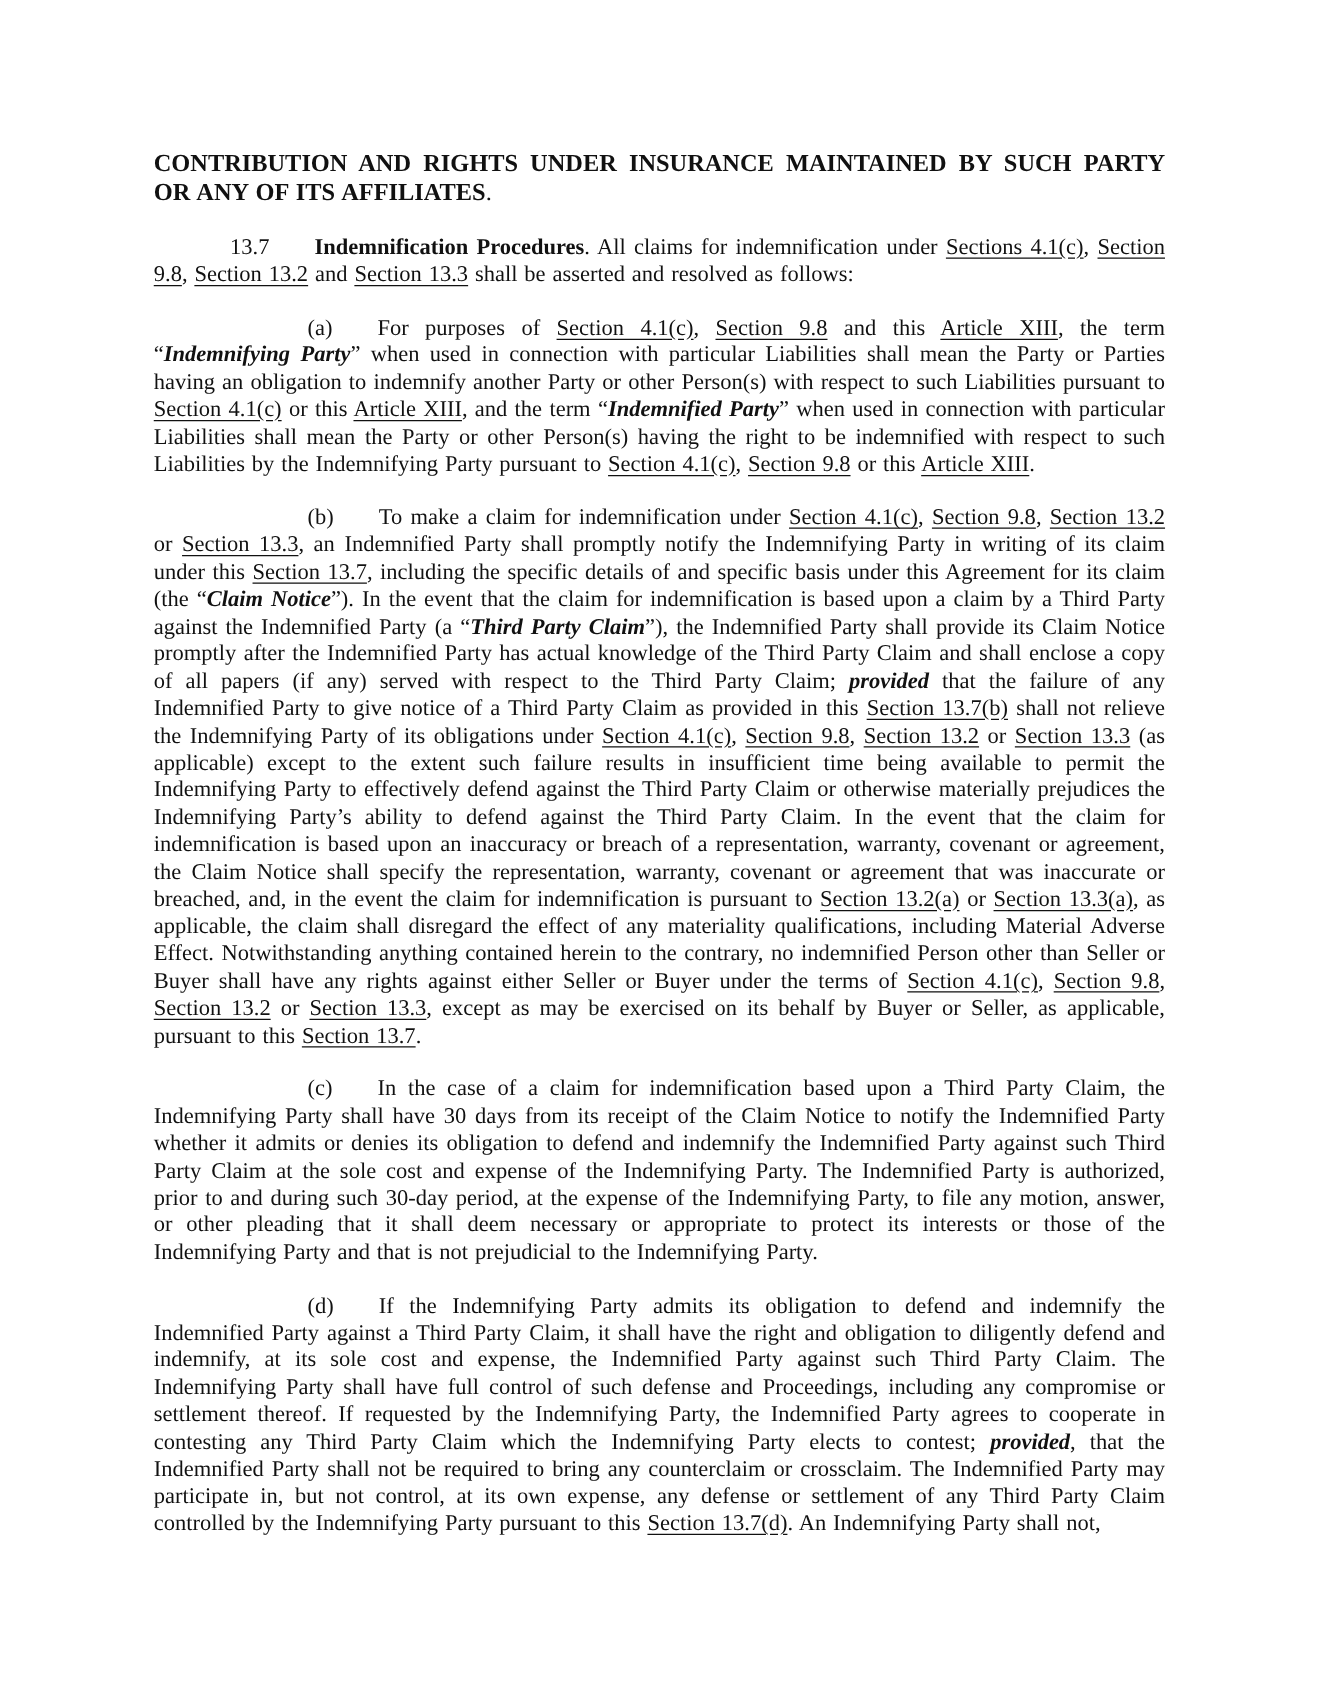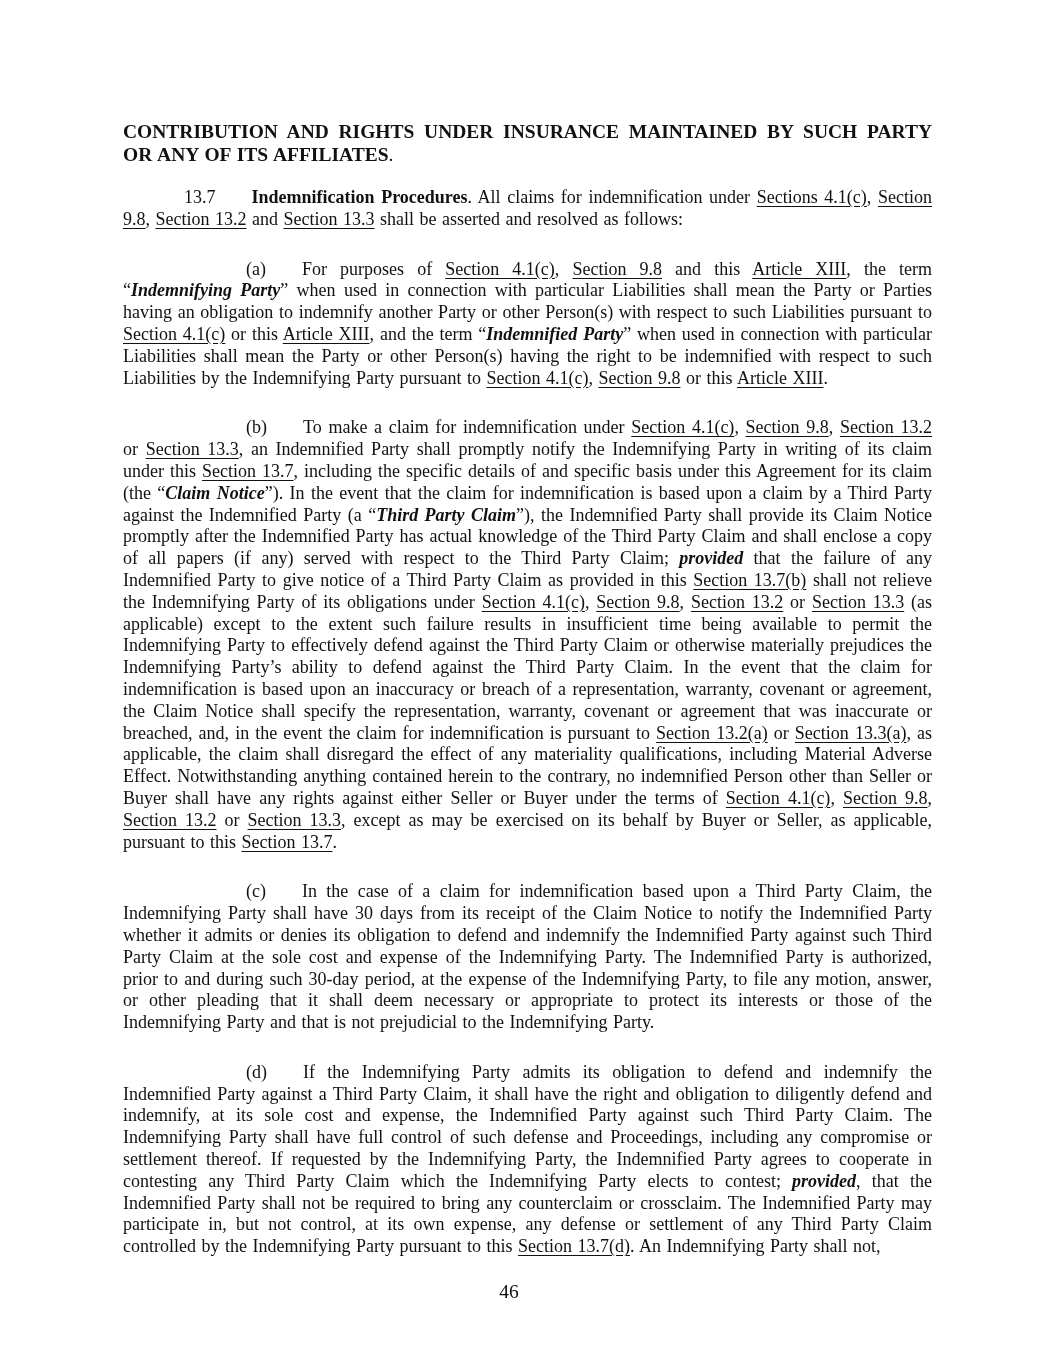--- a/index.html
+++ b/index.html
@@ -8,21 +8,20 @@
     background: #ffffff;
   }
   .page {
     position: relative;
     width: 1002px;
     height: 1365px;
     background: #ffffff;
     font-family: "Liberation Serif", serif;
     color: #111111;
     overflow: hidden;
-    padding-left: 16px;
   }
   .content {
     position: absolute;
     left: 123px;
     top: 121px;
     width: 809px;
   }
   .para {
     font-size: 18px;
     line-height: 21.8px;
@@ -31,21 +30,21 @@
     word-spacing: 1px;
   }
   .heading {
     font-size: 19.5px;
     line-height: 22.5px;
     text-align: justify;
     margin: 0 0 21px 0;
     word-spacing: 1px;
   }
   .indent-half { text-indent: 61px; }
-  .indent-one  { text-indent: 123px; margin-top: 28px; }
+  .indent-one  { text-indent: 123px; }
   .rs-b  { font-weight: bold; }
   .rs-i  { font-style: italic; font-weight: bold; }
   .rs-bi { font-weight: bold; font-style: italic; }
   .rs-u  { text-decoration: underline; text-underline-offset: 3px; }
   .rs-tab { display: inline-block; width: 36px; }
   .footer {
     position: absolute;
     top: 1281px;
     left: 0;
     width: 100%;
@@ -58,14 +57,13 @@
 
 <div class="page">
   <div class="content">
     <div class="heading"><span class="rs-b">CONTRIBUTION AND RIGHTS UNDER INSURANCE MAINTAINED BY SUCH PARTY OR ANY OF ITS AFFILIATES</span><span>.</span></div>
     <div class="para indent-half"><span>13.7</span><span class="rs-tab"></span><span class="rs-b">Indemnification Procedures</span><span>. All claims for indemnification under </span><span class="rs-u">Sections 4.1(c)</span><span>, </span><span class="rs-u">Section 9.8</span><span>, </span><span class="rs-u">Section 13.2</span><span> and </span><span class="rs-u">Section 13.3</span><span> shall be asserted and resolved as follows:</span></div>
     <div class="para indent-one"><span>(a)</span><span class="rs-tab"></span><span>For purposes of </span><span class="rs-u">Section 4.1(c)</span><span>, </span><span class="rs-u">Section 9.8</span><span> and this </span><span class="rs-u">Article XIII</span><span>, the term “</span><span class="rs-bi">Indemnifying Party</span><span>” when used in connection with particular Liabilities shall mean the Party or Parties having an obligation to indemnify another Party or other Person(s) with respect to such Liabilities pursuant to </span><span class="rs-u">Section 4.1(c)</span><span> or this </span><span class="rs-u">Article XIII</span><span>, and the term “</span><span class="rs-bi">Indemnified Party</span><span>” when used in connection with particular Liabilities shall mean the Party or other Person(s) having the right to be indemnified with respect to such Liabilities by the Indemnifying Party pursuant to </span><span class="rs-u">Section 4.1(c)</span><span>, </span><span class="rs-u">Section 9.8</span><span> or this </span><span class="rs-u">Article XIII</span><span>.</span></div>
     <div class="para indent-one"><span>(b)</span><span class="rs-tab"></span><span>To make a claim for indemnification under </span><span class="rs-u">Section 4.1(c)</span><span>, </span><span class="rs-u">Section 9.8</span><span>, </span><span class="rs-u">Section 13.2</span><span> or </span><span class="rs-u">Section 13.3</span><span>, an Indemnified Party shall promptly notify the Indemnifying Party in writing of its claim under this </span><span class="rs-u">Section 13.7</span><span>, including the specific details of and specific basis under this Agreement for its claim (the “</span><span class="rs-bi">Claim Notice</span><span>”). In the event that the claim for indemnification is based upon a claim by a Third Party against the Indemnified Party (a “</span><span class="rs-bi">Third Party Claim</span><span>”), the Indemnified Party shall provide its Claim Notice promptly after the Indemnified Party has actual knowledge of the Third Party Claim and shall enclose a copy of all papers (if any) served with respect to the Third Party Claim; </span><span class="rs-i">provided</span><span> that the failure of any Indemnified Party to give notice of a Third Party Claim as provided in this </span><span class="rs-u">Section 13.7(b)</span><span> shall not relieve the Indemnifying Party of its obligations under </span><span class="rs-u">Section 4.1(c)</span><span>, </span><span class="rs-u">Section 9.8</span><span>, </span><span class="rs-u">Section 13.2</span><span> or </span><span class="rs-u">Section 13.3</span><span> (as applicable) except to the extent such failure results in insufficient time being available to permit the Indemnifying Party to effectively defend against the Third Party Claim or otherwise materially prejudices the Indemnifying Party’s ability to defend against the Third Party Claim. In the event that the claim for indemnification is based upon an inaccuracy or breach of a representation, warranty, covenant or agreement, the Claim Notice shall specify the representation, warranty, covenant or agreement that was inaccurate or breached, and, in the event the claim for indemnification is pursuant to </span><span class="rs-u">Section 13.2(a)</span><span> or </span><span class="rs-u">Section 13.3(a)</span><span>, as applicable, the claim shall disregard the effect of any materiality qualifications, including Material Adverse Effect. Notwithstanding anything contained herein to the contrary, no indemnified Person other than Seller or Buyer shall have any rights against either Seller or Buyer under the terms of </span><span class="rs-u">Section 4.1(c)</span><span>, </span><span class="rs-u">Section 9.8</span><span>, </span><span class="rs-u">Section 13.2</span><span> or </span><span class="rs-u">Section 13.3</span><span>, except as may be exercised on its behalf by Buyer or Seller, as applicable, pursuant to this </span><span class="rs-u">Section 13.7</span><span>.</span></div>
     <div class="para indent-one"><span>(c)</span><span class="rs-tab"></span><span>In the case of a claim for indemnification based upon a Third Party Claim, the Indemnifying Party shall have 30 days from its receipt of the Claim Notice to notify the Indemnified Party whether it admits or denies its obligation to defend and indemnify the Indemnified Party against such Third Party Claim at the sole cost and expense of the Indemnifying Party. The Indemnified Party is authorized, prior to and during such 30-day period, at the expense of the Indemnifying Party, to file any motion, answer, or other pleading that it shall deem necessary or appropriate to protect its interests or those of the Indemnifying Party and that is not prejudicial to the Indemnifying Party.</span></div>
     <div class="para indent-one"><span>(d)</span><span class="rs-tab"></span><span>If the Indemnifying Party admits its obligation to defend and indemnify the Indemnified Party against a Third Party Claim, it shall have the right and obligation to diligently defend and indemnify, at its sole cost and expense, the Indemnified Party against such Third Party Claim. The Indemnifying Party shall have full control of such defense and Proceedings, including any compromise or settlement thereof. If requested by the Indemnifying Party, the Indemnified Party agrees to cooperate in contesting any Third Party Claim which the Indemnifying Party elects to contest; </span><span class="rs-i">provided</span><span>, that the Indemnified Party shall not be required to bring any counterclaim or crossclaim. The Indemnified Party may participate in, but not control, at its own expense, any defense or settlement of any Third Party Claim controlled by the Indemnifying Party pursuant to this </span><span class="rs-u">Section 13.7(d)</span><span>. An Indemnifying Party shall not,</span></div>
   </div>
-  <div class="footer">46</div>
 </div>
 
 </body></html>

